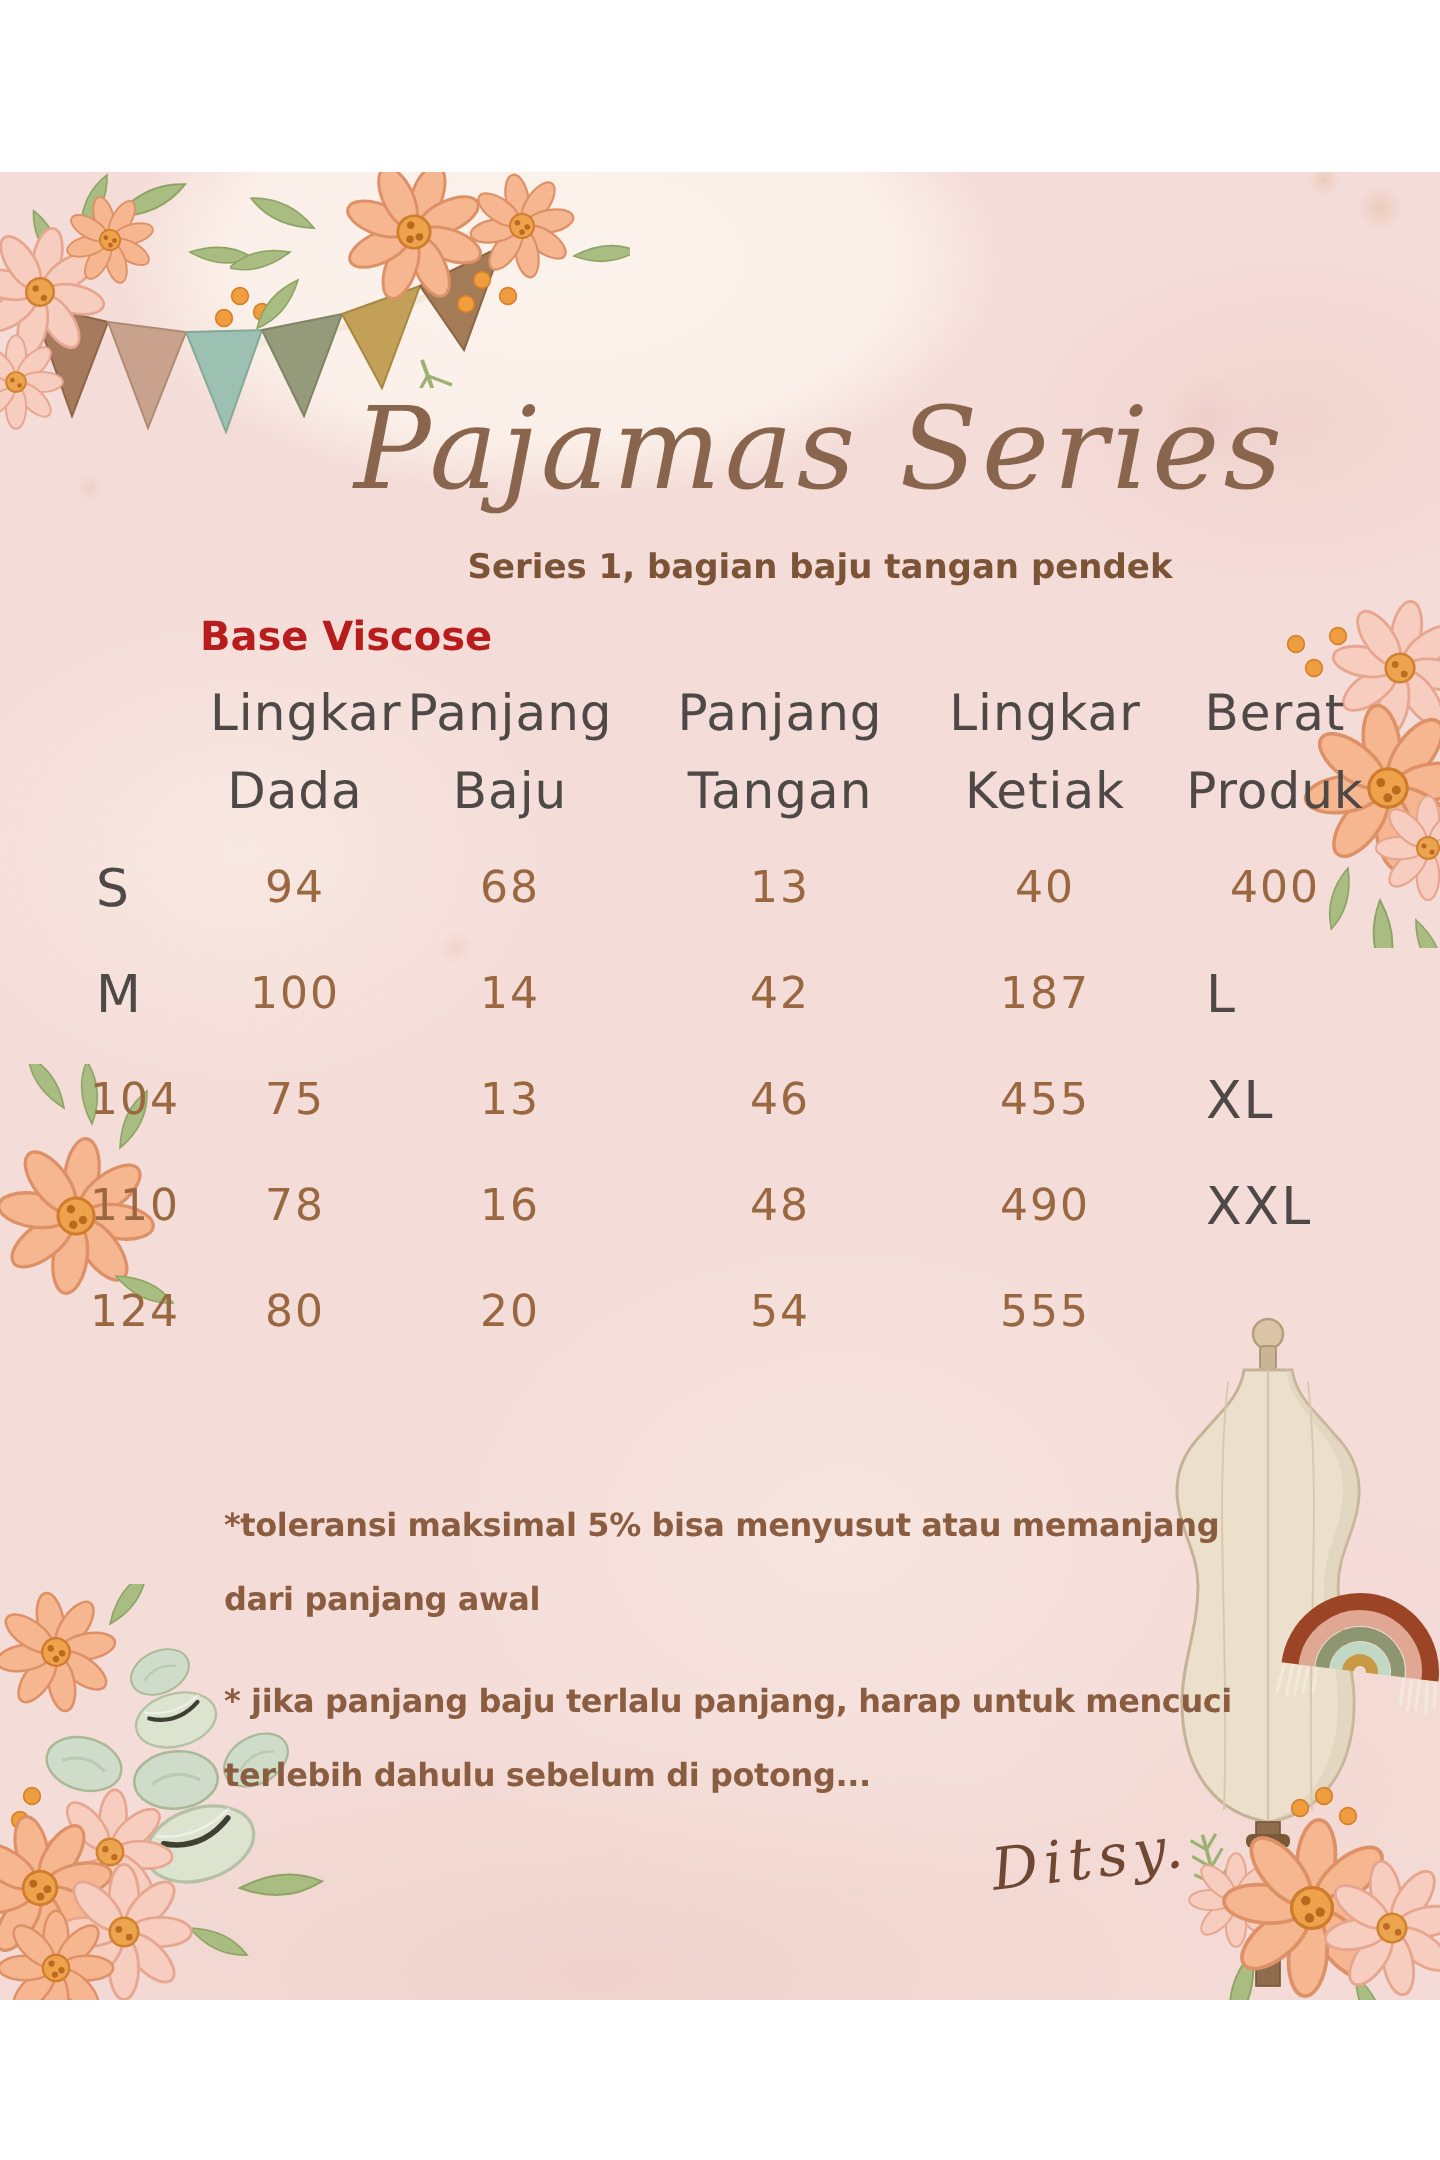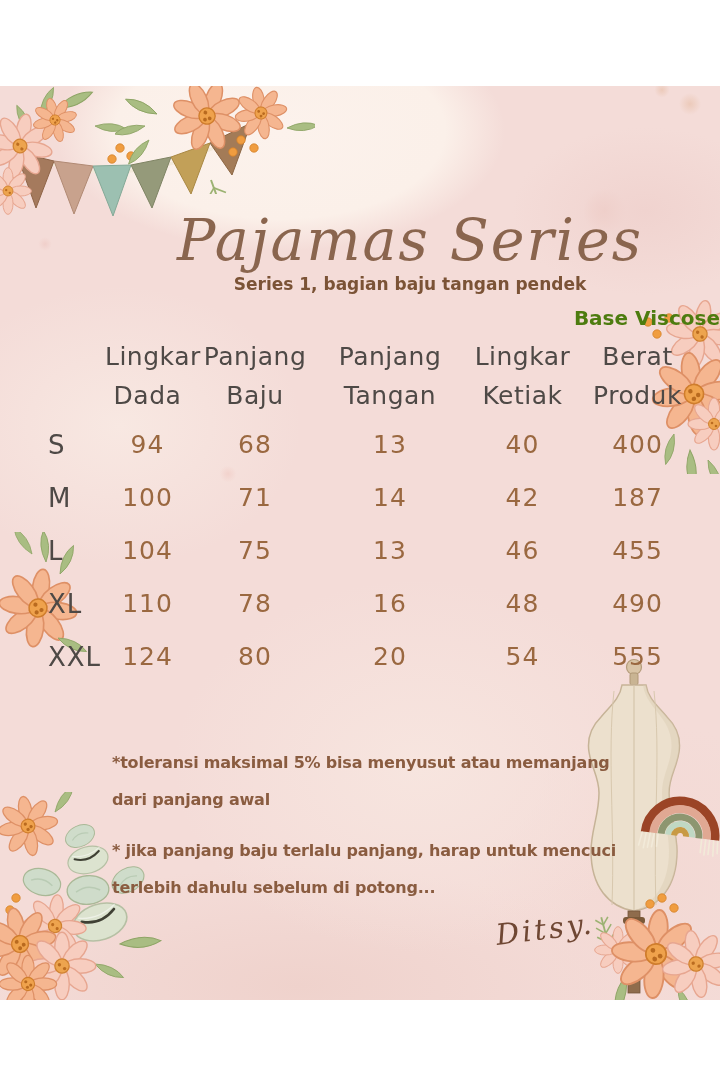--- a/index.html
+++ b/index.html
@@ -23,45 +23,45 @@
       radial-gradient(ellipse 330px 250px at 420px 680px, #f7e5df 0%, rgba(247,229,223,0) 75%),
       radial-gradient(ellipse 240px 220px at 660px 810px, #f3d9d4 0%, rgba(243,217,212,0) 78%),
       radial-gradient(ellipse 430px 150px at 300px 900px, #efd2cc 0%, rgba(239,210,204,0) 80%),
       #f4dcd8;
   }
   .deco { position:absolute; }
   
   .title {
     position:absolute; left:100px; top:188px; width:620px; text-align:center;
     font-family:"DejaVu Serif","Liberation Serif",serif; font-style:italic;
-    font-size:57px; line-height:74px; color:#8a654e; letter-spacing:2px; z-index:5;margin-top:15px;
+    font-size:57px; line-height:74px; color:#8a654e; letter-spacing:2px; z-index:5;
   }
   .sub1 {
     position:absolute; left:100px; top:274px; width:620px; text-align:center;
     font-size:17px; font-weight:bold; color:#7b5336; z-index:5;
   }
   .sub2 {
-    position:absolute; left:100px; top:306px; width:620px; text-align:right;
-    font-size:20px; font-weight:bold; color:#4d7c0f; z-index:5;
+    position:absolute; left:100px; top:306px; width:620px; text-align:left;
+    font-size:20px; font-weight:bold; color:#b91c1c; z-index:5;
   }
   .table {
     position:absolute; left:30px; top:338px; width:660px; z-index:5;
     display:grid; grid-template-columns:75px 85px 130px 140px 125px 105px;
     grid-template-rows:80px repeat(5, 53px);
   }
   .hcell { text-align:center; color:#4e4946; font-size:25px; letter-spacing:0.5px; padding-top:4px; }
   .hcell span { display:block; line-height:30px; }
   .hcell span + span { margin-top:9px; }
   .szcell {
     display:flex; align-items:center; padding-left:18px;
     color:#4e4946; font-size:26px; letter-spacing:1px;
   }
   .vcell {
     display:flex; align-items:center; justify-content:center;
-    color:#9a6840; font-size:25px; letter-spacing:1px;
+    color:#9a6840; font-size:22px; letter-spacing:1px;
   }
   .notes {
     position:absolute; left:112px; top:744px; width:530px; z-index:5;
     color:#8a5c40; font-size:16px; font-weight:bold; line-height:37px; letter-spacing:-0.2px;
   }
   .notes p + p { margin-top:14px; }
   .signature {
     position:absolute; left:455px; top:912px; width:180px; text-align:center; z-index:6;
     font-family:"DejaVu Serif","Liberation Serif",serif; font-style:italic;
     font-size:29px; color:#6f4733; letter-spacing:3px; transform:rotate(-7deg);
@@ -298,21 +298,20 @@
 
     <div class="szcell">S</div>
     <div class="vcell">94</div>
     <div class="vcell">68</div>
     <div class="vcell">13</div>
     <div class="vcell">40</div>
     <div class="vcell">400</div>
 
     <div class="szcell">M</div>
     <div class="vcell">100</div>
-    <div class="vcell">71</div>
     <div class="vcell">14</div>
     <div class="vcell">42</div>
     <div class="vcell">187</div>
 
     <div class="szcell">L</div>
     <div class="vcell">104</div>
     <div class="vcell">75</div>
     <div class="vcell">13</div>
     <div class="vcell">46</div>
     <div class="vcell">455</div>

